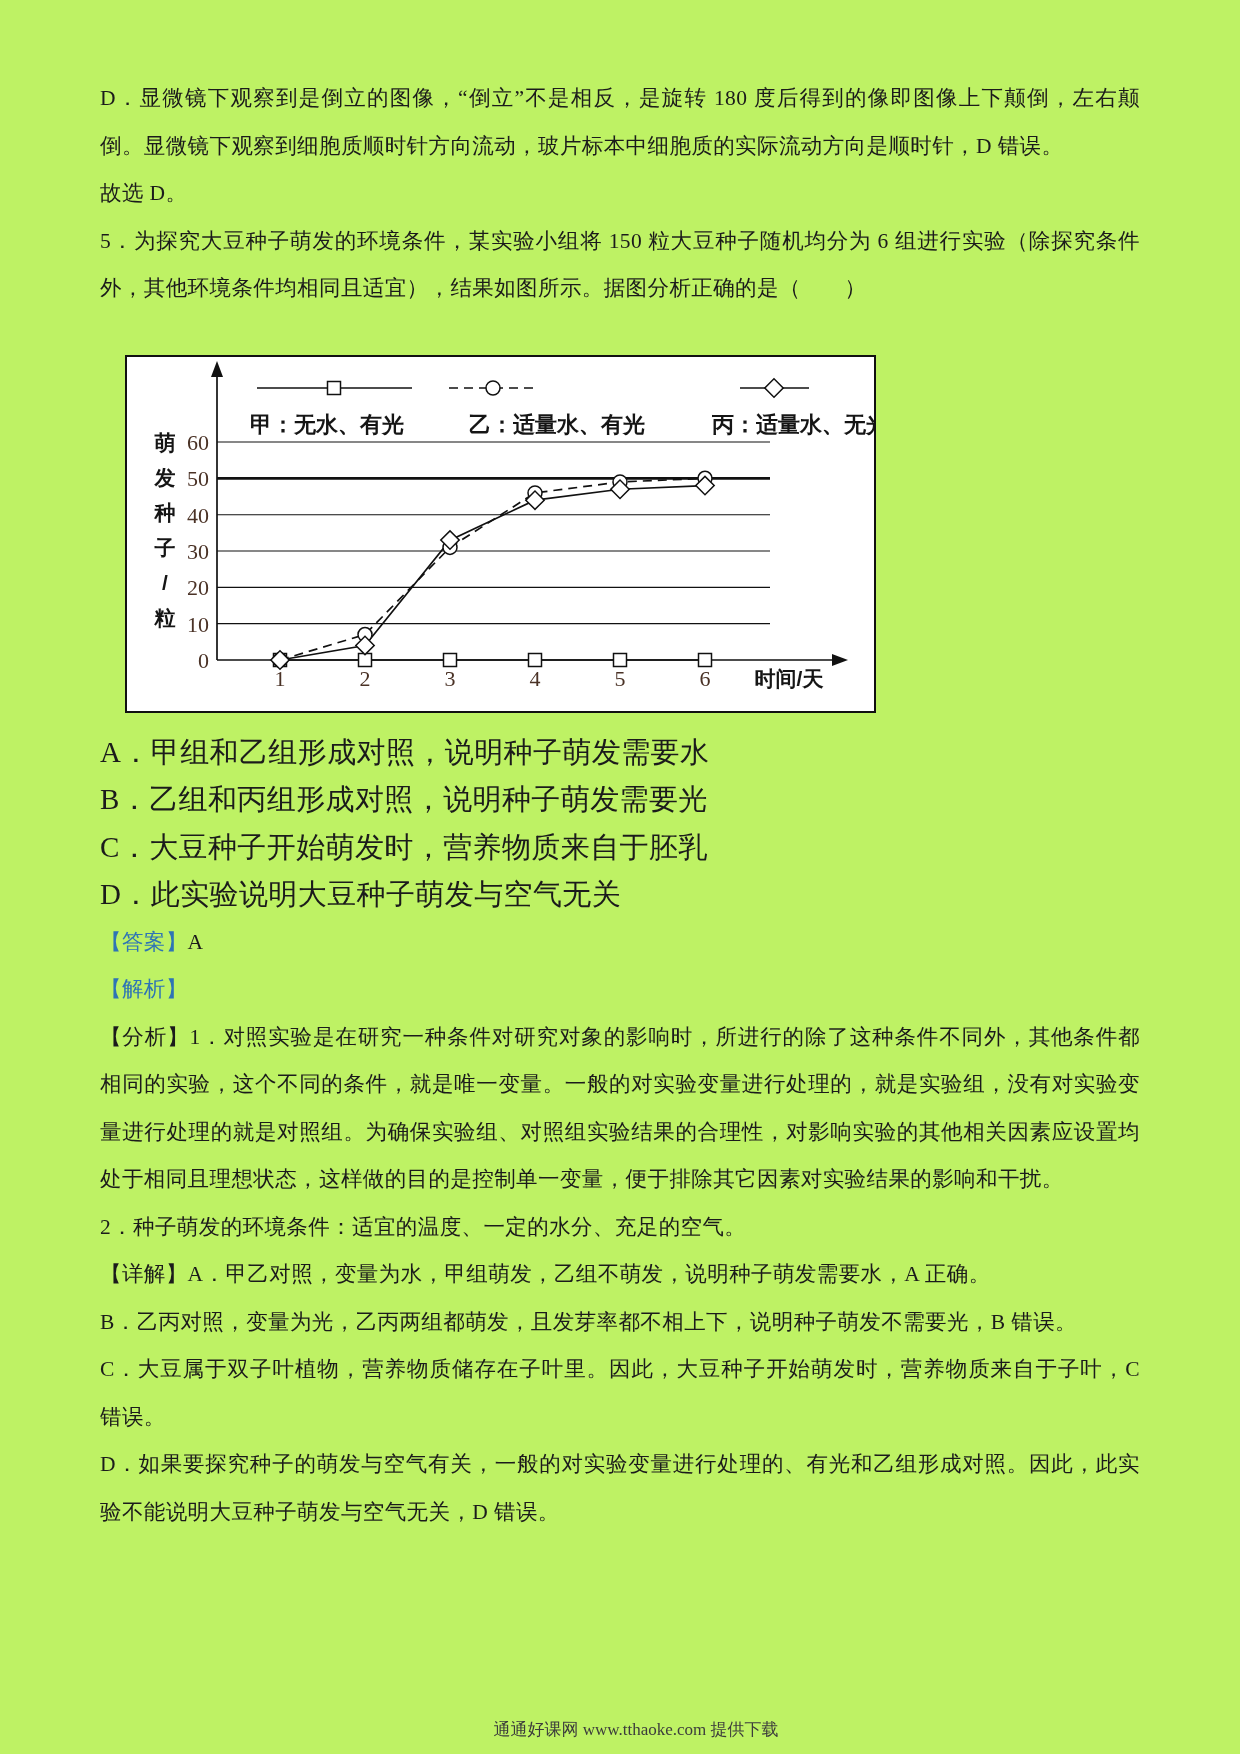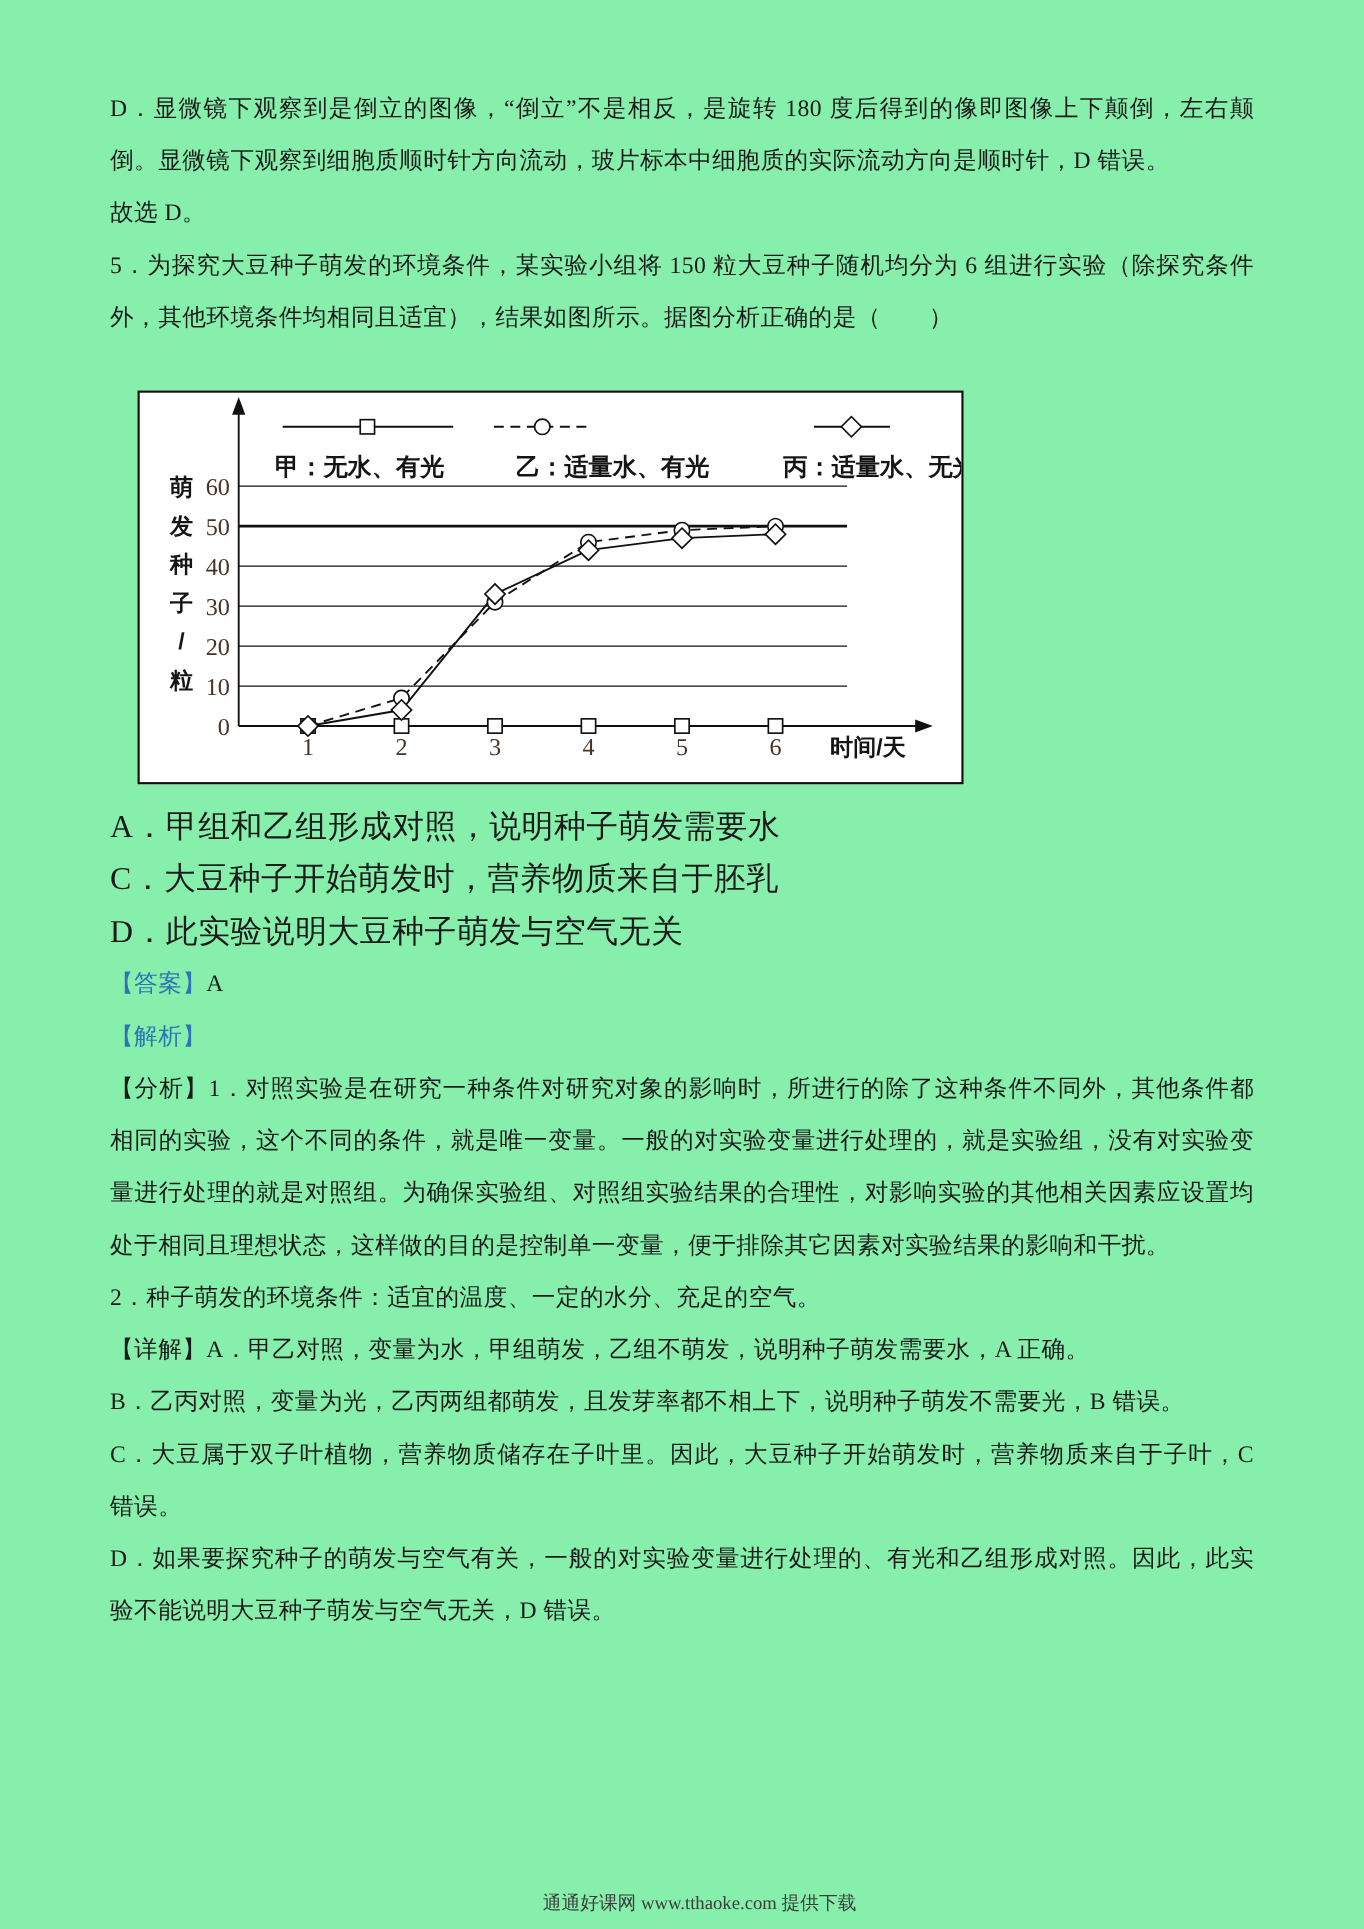--- a/index.html
+++ b/index.html
@@ -1,20 +1,20 @@
 <!DOCTYPE html>
 <html><head>
 <meta charset="utf-8">
 <style>
   html,body{margin:0;padding:0;background:#888;}
   .page{
     position:relative;
     width:1240px;height:1754px;
     margin:0 auto;
-    background:#86efac;
+    background:#bef264;
     font-family:"Liberation Serif","DejaVu Serif",serif;
     color:#1b1b1b;
     overflow:hidden;
   }
   .content{position:absolute;left:100px;top:75px;width:1040px;}
   .para{
     margin:0;
     font-size:21.5px;
     line-height:47.5px;
     text-align:justify;
@@ -115,20 +115,21 @@
           <line x1="322" y1="31" x2="412" y2="31" stroke="#111" stroke-width="1.7" stroke-dasharray="9,6"></line>
           <circle cx="366" cy="31" r="7" fill="#fff" stroke="#111" stroke-width="1.5"></circle>
           <text x="342" y="75" class="legend-text">乙：适量水、有光</text>
           <line x1="613" y1="31" x2="682" y2="31" stroke="#111" stroke-width="1.7"></line>
           <rect x="640.5" y="24.5" width="13" height="13" fill="#fff" stroke="#111" stroke-width="1.5" transform="rotate(45 647 31)"></rect>
           <text x="585" y="75" class="legend-text">丙：适量水、无光</text>
         </svg>
     </div>
 
     <p class="option first">A．甲组和乙组形成对照，说明种子萌发需要水</p>
+    <p class="option">B．乙组和丙组形成对照，说明种子萌发需要光</p>
     <p class="option">C．大豆种子开始萌发时，营养物质来自于胚乳</p>
     <p class="option">D．此实验说明大豆种子萌发与空气无关</p>
 
     <p class="para single">
       <span class="label-blue">【答案】</span><span>A</span>
     </p>
 
     <p class="para single">
       <span class="label-blue">【解析】</span>
     </p>

